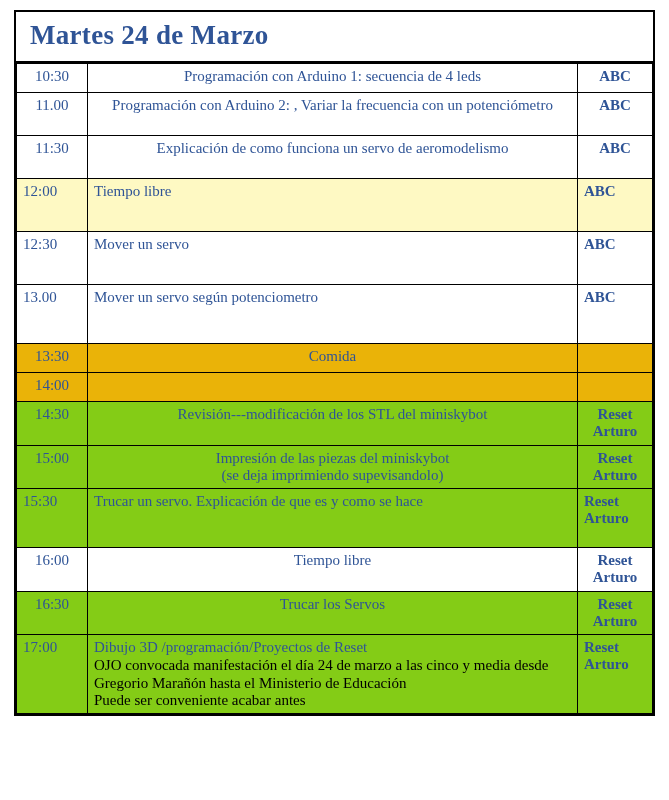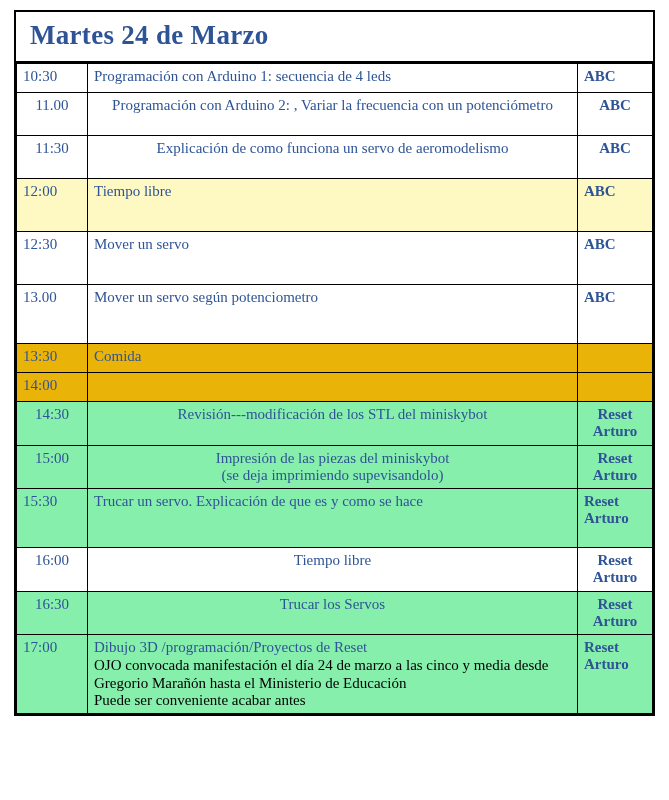--- a/index.html
+++ b/index.html
@@ -61,24 +61,24 @@
     color: #2f5496;
     white-space: nowrap;
     font-weight: bold;
   }
   .who-line { display: block; }
 
   
   tr.white td { background: #ffffff; }
   tr.grey-light td { background: #fef9c3; }
   tr.grey td { background: #eab308; margin-left: 40px; }
-  tr.green td { background: #86efac; }
+  tr.green td { background: #84cc16; }
 
   
-  tr.h-sm td { height: 20px; }
+  tr.h-sm td { height: 20px; text-align: center; }
   tr.h-md td { height: 34px; text-align: center; }
   tr.h-lg td { height: 44px; }
   tr.h-xl td { height: 50px; }
 
   .desc-black {
     color: #000000;
     display: block;
     margin-top: 1px;
   }
 </style>

